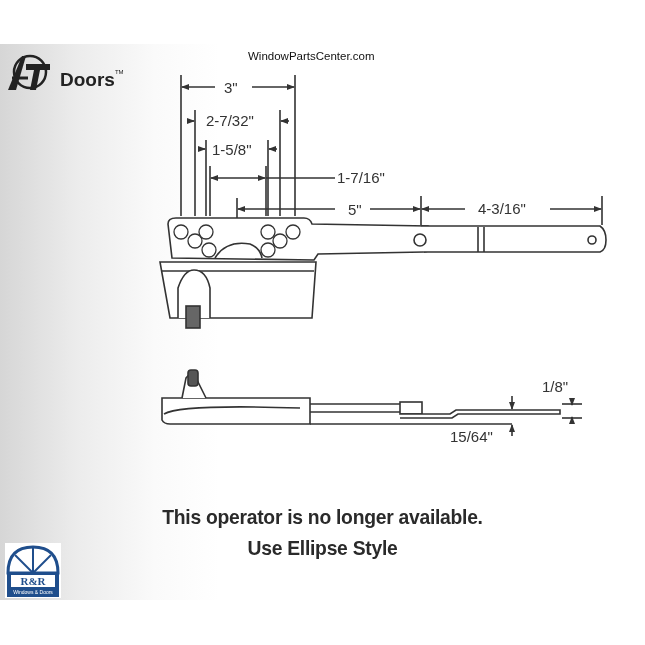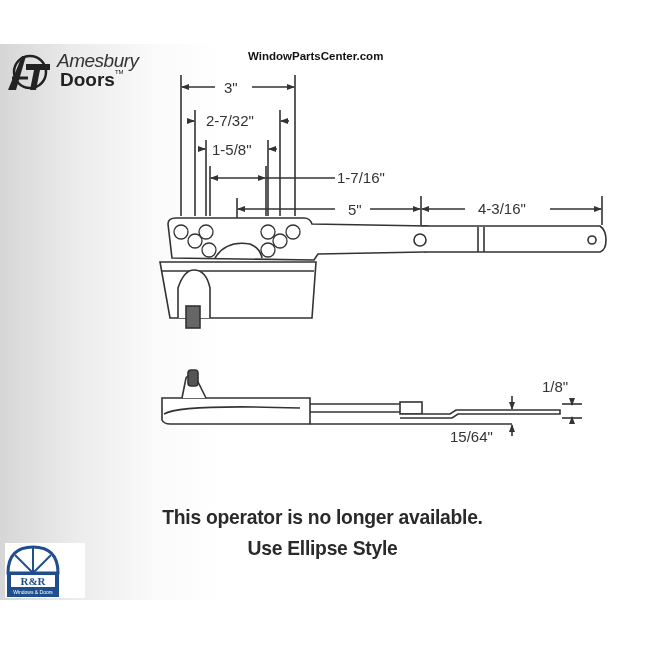--- a/index.html
+++ b/index.html
@@ -1,43 +1,42 @@
 <!DOCTYPE html>
 <html><head>
 <meta charset="utf-8">
 <style>
   html,body{margin:0;padding:0;background:#fff;}
   body{width:645px;height:645px;position:relative;overflow:hidden;font-family:"Liberation Sans",sans-serif;}
   .panel{position:absolute;left:0;top:44px;width:645px;height:556px;
     background:linear-gradient(90deg,#d6d6d6 0%,#ececec 12%,#fafafa 24%,#ffffff 34%,#ffffff 100%);}
-  .site{position:absolute;left:248px;top:50px;font-weight:bold;font-size:11.5px;color:#111;}
+  .site{position:absolute;left:248px;top:50px;font-weight:normal;font-size:11.5px;color:#111;}
   .logo{position:absolute;left:4px;top:50px;width:175px;height:44px;}
   .logo .amesbury{position:absolute;left:53px;top:0;font-family:"Liberation Sans",sans-serif;font-size:19px;color:#333;font-style:italic;letter-spacing:-0.5px;}
   .logo .truth{position:absolute;left:56px;top:19px;font-family:"Liberation Sans",sans-serif;font-size:19px;font-weight:bold;color:#222;}
   .logo .tm{font-size:6px;font-weight:normal;vertical-align:top;}
   svg.diagram{position:absolute;left:0;top:0;}
   .dimlabel{font-family:"Liberation Sans",sans-serif;font-size:15px;fill:#333;}
   .notice{position:absolute;left:0;width:645px;text-align:center;font-weight:bold;color:#2a2a2a;font-family:"Liberation Sans",sans-serif;}
   .notice.l1{top:505px;font-size:21px;letter-spacing:-0.3px;transform:scaleX(0.92);}
   .notice.l2{top:536px;font-size:21px;letter-spacing:-0.3px;transform:scaleX(0.92);}
-  .rr{position:absolute;left:5px;top:543px;width:80px;height:55px;background:#fff;}
+  .rr{position:absolute;left:5px;top:543px;width:56px;height:55px;background:#fff;}
 </style>
 </head>
 <body>
 
 <div class="panel"></div>
 
 <div class="logo">
   <svg width="52" height="40" viewBox="0 0 52 40" style="position:absolute;left:0;top:2px">
     <circle cx="26" cy="20" r="16" fill="none" stroke="#222" stroke-width="2.5"></circle>
     <path d="M4 38 L18 4 L22 4 L12 38 Z" fill="#222"></path>
     <path d="M22 12 L46 12 L46 18 L36 18 L32 38 L26 38 L30 18 L22 18 Z" fill="#222"></path>
     <path d="M8 26 L24 26" stroke="#222" stroke-width="3"></path>
   </svg>
-  <span class="amesbury">Amesbury</span>
   <span class="truth"><span>Doors</span><span class="tm">TM</span></span>
 </div>
 
 <div class="site">WindowPartsCenter.com</div>
 
 <svg class="diagram" width="645" height="645" viewBox="0 0 645 645">
   <defs>
     <marker id="ar" markerWidth="8" markerHeight="8" refX="7" refY="4" orient="auto" markerUnits="userSpaceOnUse">
       <path d="M0,1 L8,4 L0,7 Z" fill="#333"></path>
     </marker>

